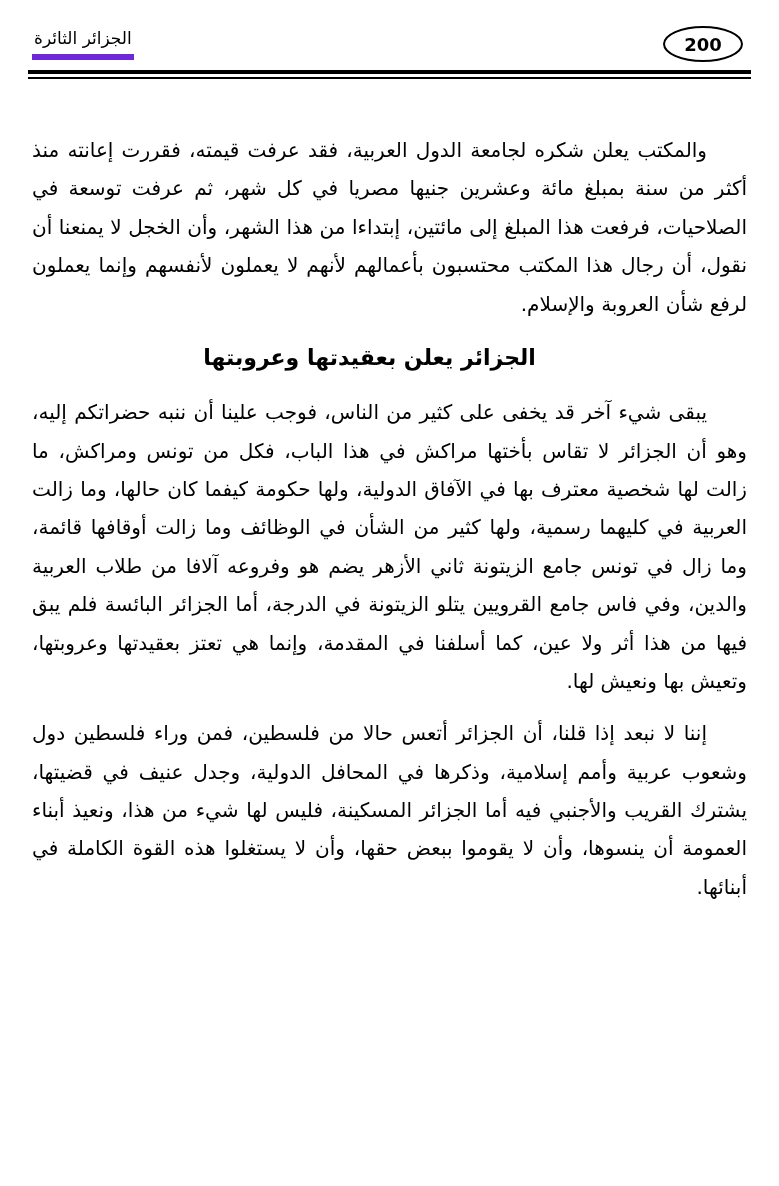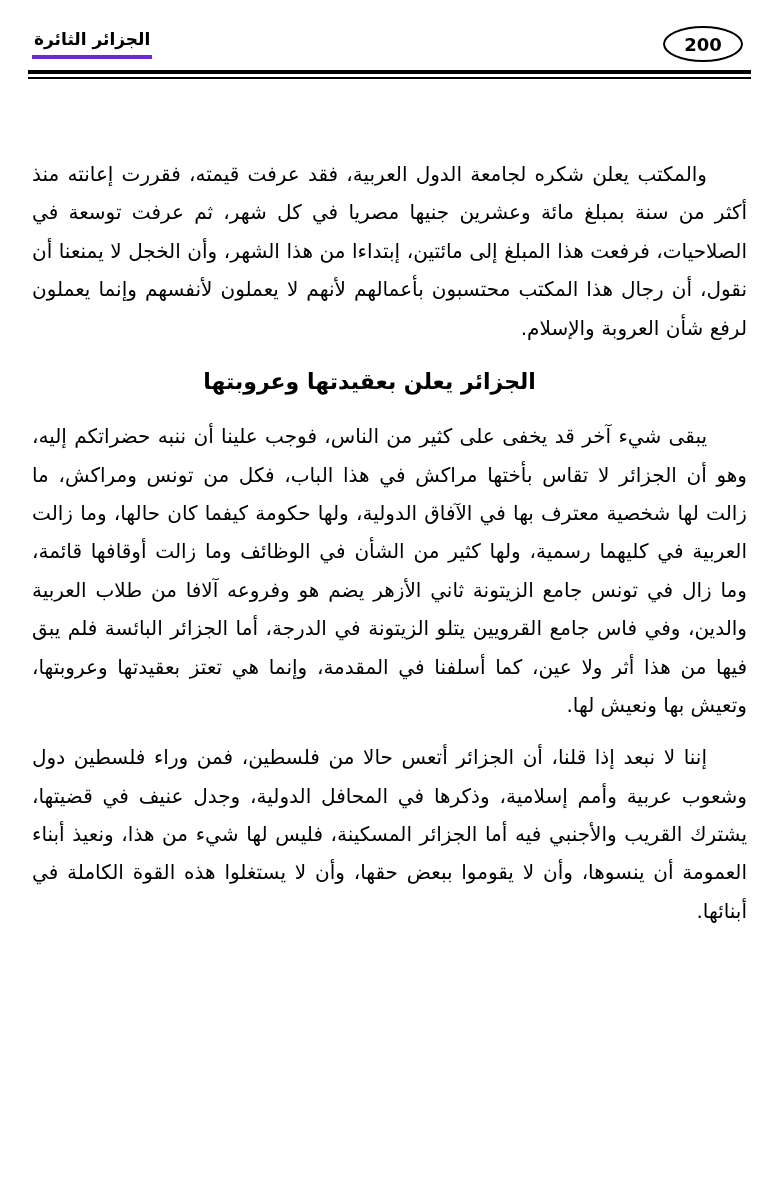--- a/index.html
+++ b/index.html
@@ -22,24 +22,24 @@
   }
   
   .header-row {
     direction: ltr;
     display: flex;
     justify-content: space-between;
     align-items: center;
     padding: 0 8px 0 4px;
   }
   .book-title {
-    font-weight: bold;
+    font-weight: normal;
     font-size: 17px;
     direction: rtl;
-    border-bottom: 4px solid #6d28d9;
+    border-bottom: 6px solid #6d28d9;
     padding: 0 2px 6px 2px;
   }
   .page-number-badge {
     box-sizing: border-box;
     width: 80px;
     height: 36px;
     border: 2px solid #000;
     border-radius: 50%;
     display: flex;
     align-items: center;
@@ -60,21 +60,21 @@
     background: #000;
     margin-top: 3px;
   }
   
   .content {
     direction: rtl;
     text-align: justify;
     text-justify: inter-word;
     font-size: 20px;
     line-height: 1.92;
-    margin-top: 76px;
+    margin-top: 52px;
     padding: 0 4px;
   }
   .content p {
     margin: 0 0 14px 0;
     text-indent: 40px;
   }
   .section-heading {
     text-align: center;
     font-size: 22px;
     font-weight: bold;

